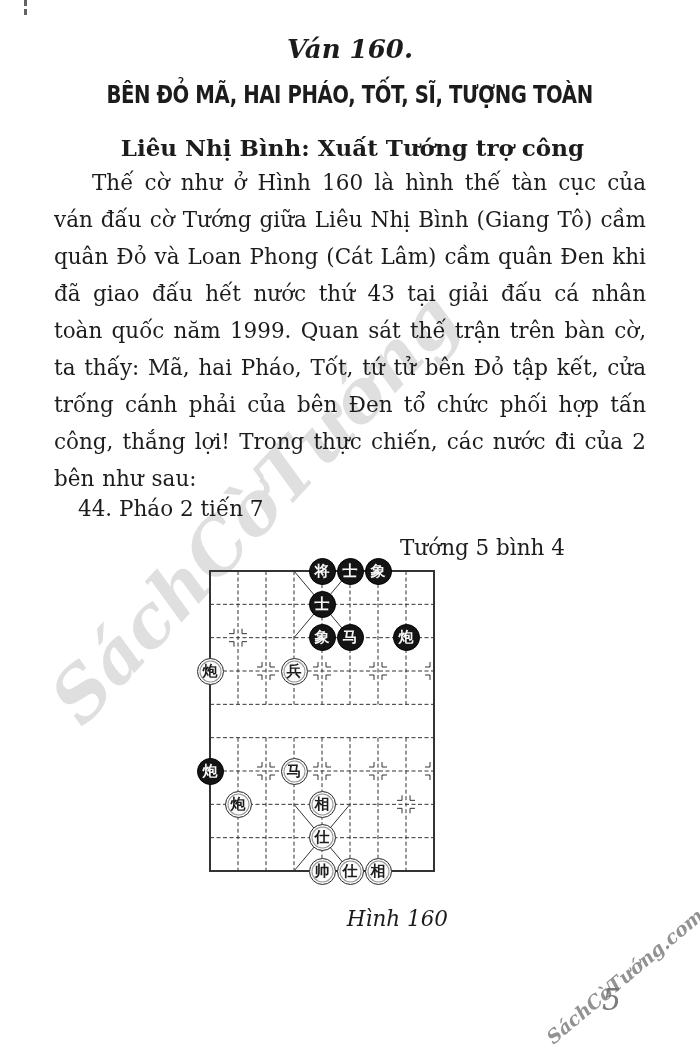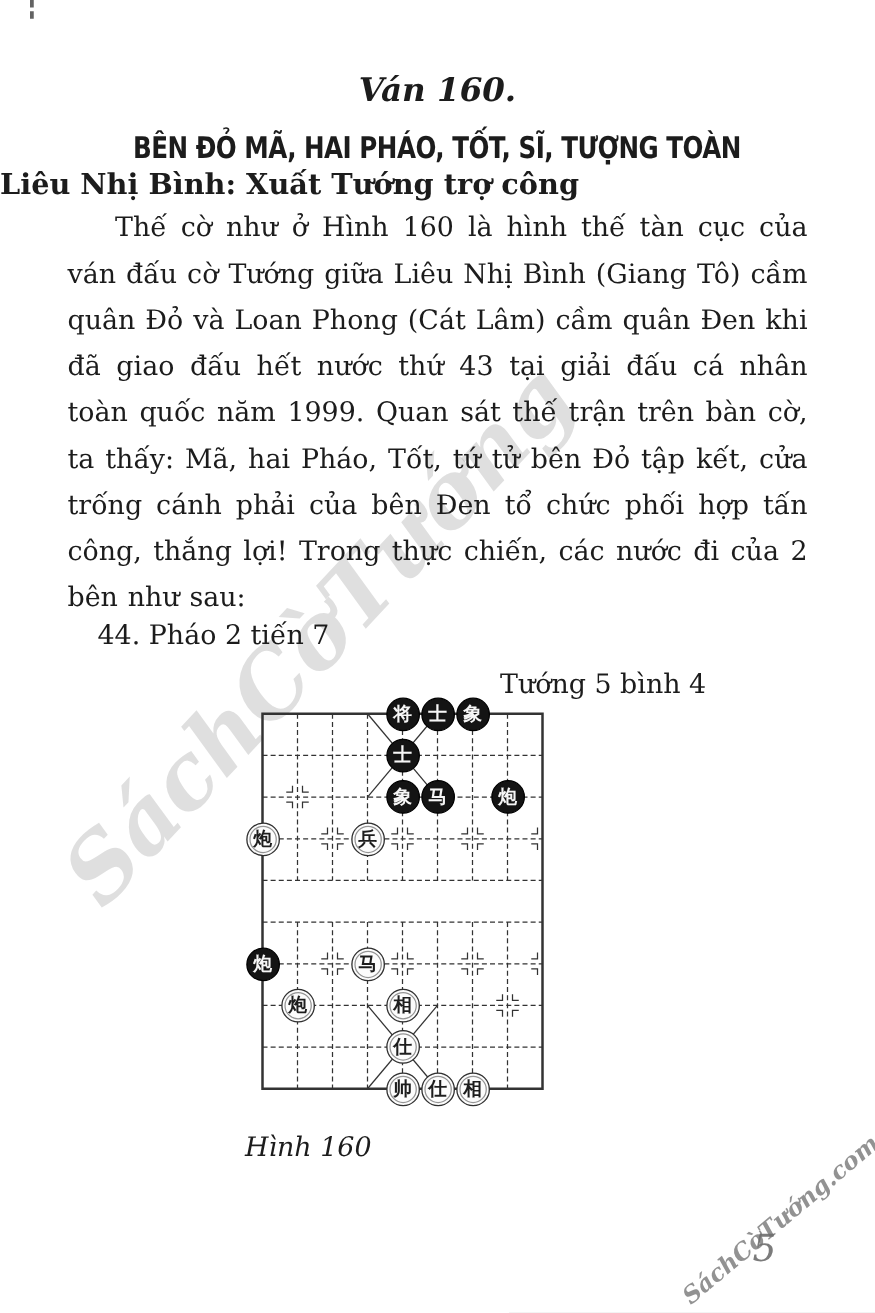--- a/index.html
+++ b/index.html
@@ -1,41 +1,41 @@
 <!DOCTYPE html>
 <html><head>
 <meta charset="utf-8">
 <style>
   html,body{margin:0;padding:0;background:#e9e9e9;}
   #page{position:relative;width:700px;height:1050px;background:#ffffff;overflow:hidden;
         font-family:"DejaVu Serif", serif;color:#1c1c1c;}
   .abs{position:absolute;}
   
-  #title{left:0;top:52px;width:700px;text-align:center;line-height:42px;}
+  #title{left:0;top:28px;width:700px;text-align:center;line-height:42px;}
   .t-prefix{font-family:"DejaVu Serif",serif;font-style:italic;font-weight:bold;font-size:26px;
             letter-spacing:0px;}
   .t-caps{display:inline-block;font-family:"DejaVu Sans",sans-serif;font-weight:bold;font-size:24px;
           transform:scaleX(.82);transform-origin:center;letter-spacing:-0.5px;white-space:nowrap;}
-  #subtitle{left:0;top:134px;width:568px;text-align:left;font-weight:bold;font-size:23px;}
+  #subtitle{left:16px;top:134px;width:568px;text-align:right;font-weight:bold;font-size:23px;}
   
   #para{left:54px;top:164px;width:592px;font-size:21.5px;line-height:37px;text-align:justify;
         text-indent:38px;word-spacing:1px;}
   #moves{left:0;top:496px;width:700px;height:32px;font-size:21.5px;}
   #move-red{left:78px;top:0;}
   #move-black{left:400px;top:0;margin-top:39px;}
   
   #board{left:196px;top:557px;width:252px;height:328px;}
   #board svg{position:absolute;left:0;top:0;}
   .piece{position:absolute;width:27px;height:27px;border-radius:50%;box-sizing:border-box;
          display:flex;align-items:center;justify-content:center;
          font-family:"DejaVu Sans",sans-serif;font-size:15px;font-weight:bold;line-height:1;}
   .piece.black{background:#141414;color:#f6f6f6;border:1.5px solid #000;}
   .piece.red{background:#fcfcfc;color:#1d1d1d;border:1.6px solid #2e2e2e;
              box-shadow:inset 0 0 0 1.5px #fcfcfc, inset 0 0 0 2.5px rgba(45,45,45,.5);}
-  #caption{left:196px;top:906px;width:252px;text-align:left;font-style:italic;font-size:21.5px;}
+  #caption{left:196px;top:906px;width:252px;text-align:right;font-style:italic;font-size:21.5px;}
   
   #wm-large{left:95px;top:655px;transform:rotate(-47deg);transform-origin:left bottom;
             font-style:italic;font-size:72px;font-weight:bold;white-space:nowrap;
             color:rgba(150,150,150,.30);pointer-events:none;z-index:0;}
   #wm-corner{left:556px;top:1026px;transform:rotate(-40deg);transform-origin:left bottom;
              font-style:italic;font-weight:bold;font-size:19px;white-space:nowrap;
              color:rgba(110,110,110,.75);z-index:0;}
   #page-num{left:602px;top:982px;font-size:30px;font-style:italic;color:rgba(90,90,90,.8);z-index:0;}
   #edge-tick{left:24px;top:0;height:15px;width:0;border-left:3px dashed #3d3d3d;opacity:.8;}
   .content{z-index:1;}

